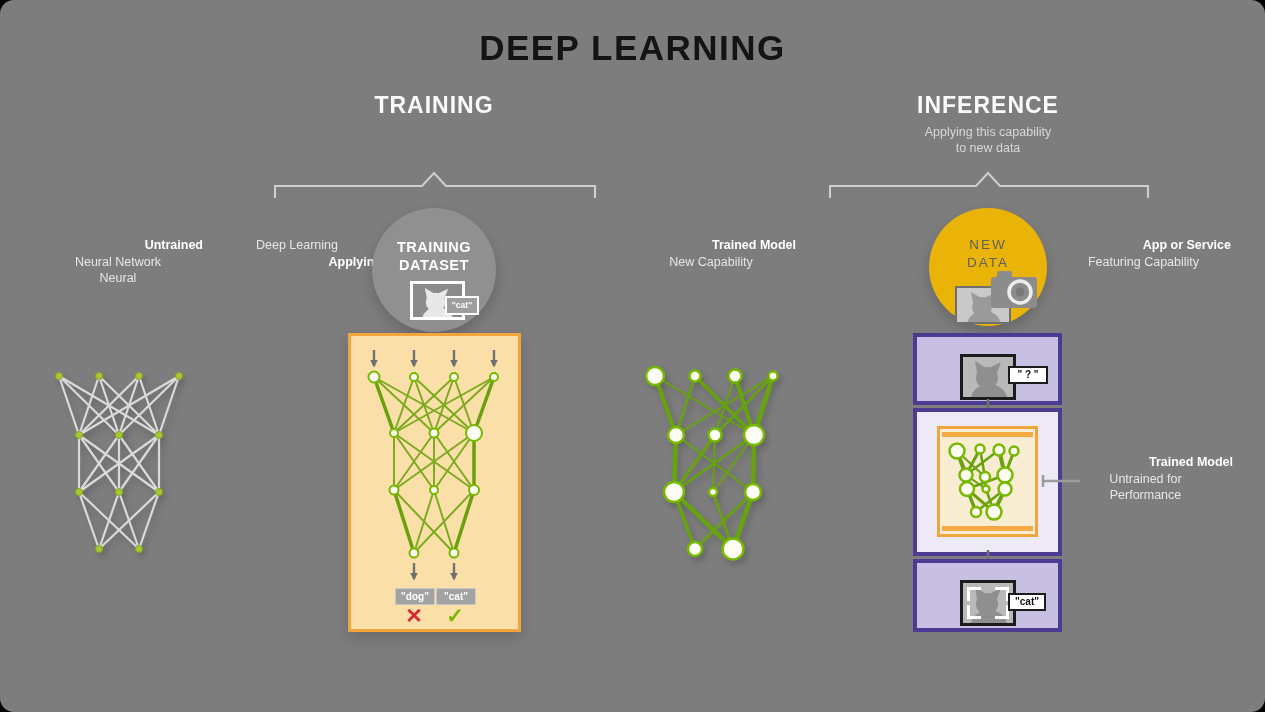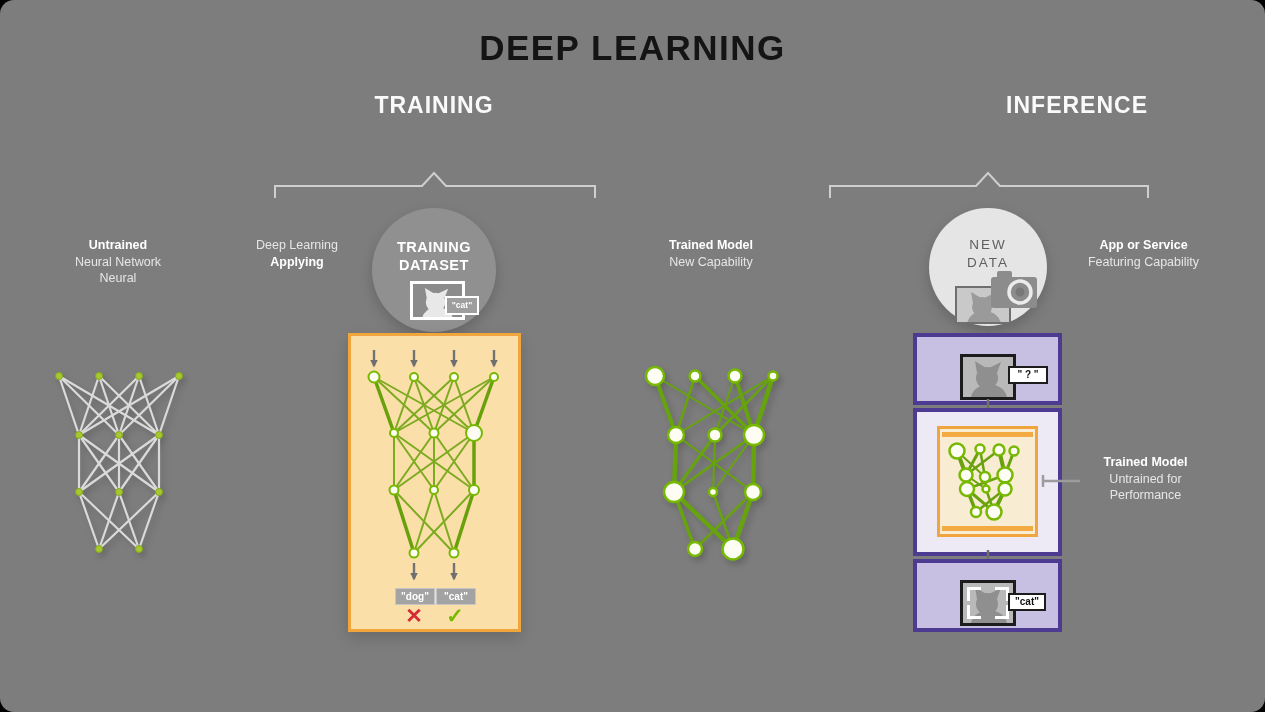--- a/index.html
+++ b/index.html
@@ -5,24 +5,24 @@
   html,body{margin:0;padding:0;background:#000;}
   .canvas{position:relative;width:1265px;height:712px;background:#7d7d7d;border-radius:14px;
           overflow:hidden;font-family:"Liberation Sans",sans-serif;}
   .abs{position:absolute;}
   .ctr{text-align:center;}
   .title{left:0;right:0;top:28px;font-size:35px;font-weight:bold;letter-spacing:1.5px;color:#141414;}
   .sec-head{width:320px;}
   .sec-title{font-size:23px;font-weight:bold;color:#fafafa;letter-spacing:1px;}
   .sec-sub{margin-top:5px;font-size:12.5px;line-height:16px;color:#d8d8d8;}
   .lbl{font-size:12.5px;line-height:16.5px;color:#e6e6e6;}
-  .lbl .b{font-weight:bold;color:#fff;}
+  .lbl .b{font-weight:bold;color:#fff;text-align:right;}
   .circle{border-radius:50%;box-shadow:0 6px 14px rgba(0,0,0,.18);}
   .c-dataset{left:372px;top:208px;width:124px;height:124px;background:#909090;}
-  .c-newdata{left:929px;top:208px;width:118px;height:118px;background:#e5e5e5;}
+  .c-newdata{left:929px;top:208px;width:118px;height:118px;background:#eab308;}
   .c-dataset .ctxt{margin-top:30px;font-size:14.5px;font-weight:bold;color:#fff;
                    letter-spacing:.5px;line-height:18px;text-align:center;}
   .c-newdata .ctxt{margin-top:28px;font-size:13.5px;color:#5f5f5f;letter-spacing:2px;
                    line-height:18px;text-align:center;}
   .orange-box{left:348px;top:333px;width:167px;height:293px;border:3px solid #f0a63d;
               background:#fbdfa8;box-shadow:0 6px 14px rgba(0,0,0,.15);}
   .pbox{border:4px solid #4d3b92;left:913px;width:141px;}
   .pbox.lav{background:#c8c0e2;}
   .pbox.lt{background:#edeaf6;}
   .pb1{top:333px;height:64px;}
@@ -58,22 +58,26 @@
       </marker>
     </defs>
   </svg>
 
   <div class="abs ctr title">DEEP LEARNING</div>
 
   <div class="abs ctr sec-head" style="left:274px;top:92px;">
     <div class="sec-title">TRAINING</div>
   </div>
 
-  <div class="abs ctr sec-head" style="left:828px;top:92px;text-align:right;">
+  <div class="abs ctr sec-head" style="left:828px;top:92px;">
     <div class="sec-title">INFERENCE</div>
+    <div class="sec-sub">
+      <div>Applying this capability</div>
+      <div>to new data</div>
+    </div>
   </div>
 
   <svg class="abs" style="left:274px;top:170px;" width="322" height="30">
     <path d="M1,28 L1,16 L148,16 L160,3 L172,16 L321,16 L321,28" fill="none" stroke="#cfcfcf" stroke-width="2"></path>
   </svg>
   <svg class="abs" style="left:829px;top:170px;" width="320" height="30">
     <path d="M1,28 L1,16 L147,16 L159,3 L171,16 L319,16 L319,28" fill="none" stroke="#cfcfcf" stroke-width="2"></path>
   </svg>
 
   <div class="abs ctr lbl" style="left:33px;top:237px;width:170px;">

